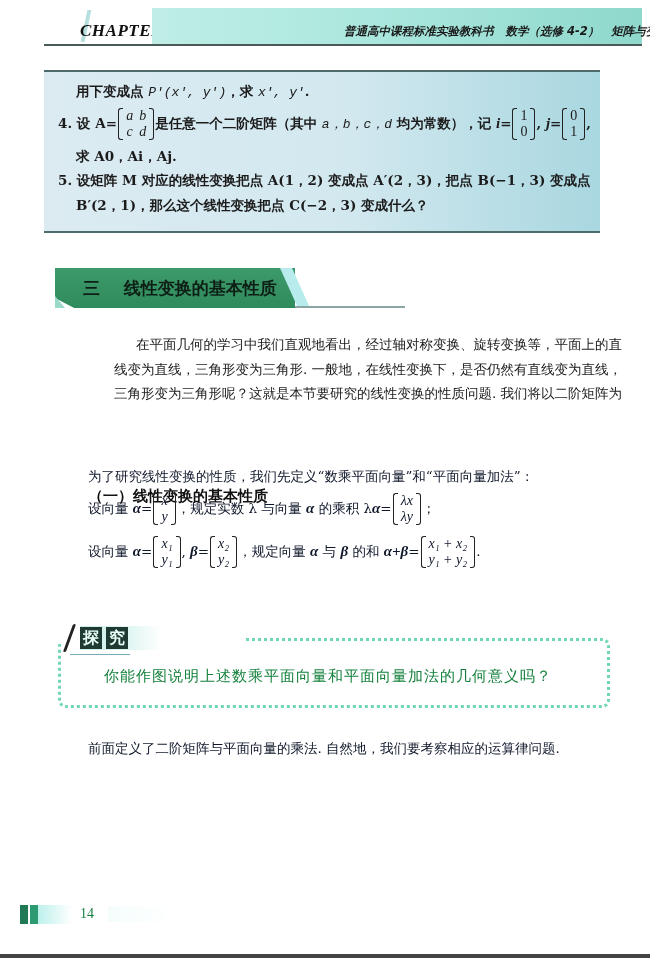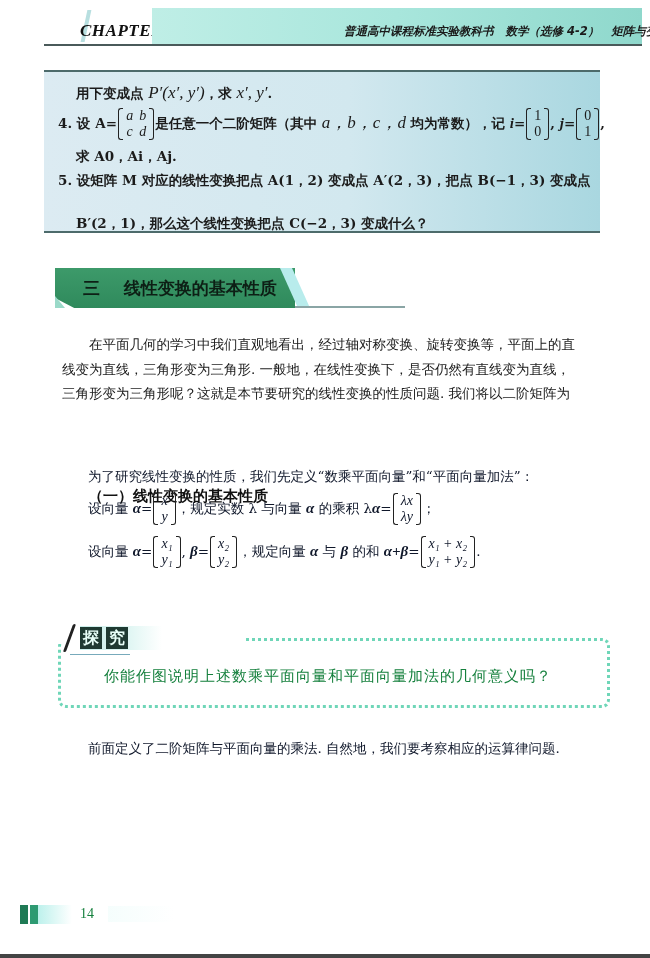--- a/index.html
+++ b/index.html
@@ -15,21 +15,21 @@
     background: linear-gradient(90deg, #bfeee6 0%, #a8e6dc 50%, #8fd8cc 100%); }
   .header-title { position: absolute; left: 192px; top: 16px; font-family: "DejaVu Sans", sans-serif; font-weight: bold; font-style: italic; font-size: 11.5px; color: #1a1a1a; white-space: pre; }
   .header-rule { position: absolute; left: 44px; top: 44px; width: 598px; height: 2px; background: #4a5a5a; }
 
   
   .exercise-box { position: absolute; left: 44px; top: 70px; width: 556px; height: 163px;
     background: linear-gradient(90deg, #dcebf2 0%, #d2e8ef 55%, #a9d7e0 100%); }
   .exercise-rule-top { position: absolute; left: 44px; top: 70px; width: 556px; height: 2px; background: #4d6b6b; }
   .exercise-rule-bottom { position: absolute; left: 44px; top: 231px; width: 556px; height: 2px; background: #4d6b6b; }
   .ex-line { position: absolute; font-family: "DejaVu Serif", serif; font-size: 13.5px; font-weight: bold; color: #1b1b1b; white-space: nowrap; }
-  .it { font-style: italic; font-family: Liberation Serif, serif; font-weight: normal; font-size: 17px; }
+  .it { font-style: italic; font-family: Liberation Mono, monospace; font-weight: normal; font-size: 13px; }
   .bd { font-weight: bold; font-family: "Liberation Serif", serif; font-size: 15px; }
   .bi { font-weight: bold; font-style: italic; font-family: "Liberation Serif", serif; font-size: 15px; }
 
   
   .mat { display: inline-block; vertical-align: middle; position: relative; padding: 0 5px; margin: 0 1px; }
   .mat::before, .mat::after { content: ""; position: absolute; top: 0; bottom: 0; width: 4px; border: 1.2px solid #222; }
   .mat::before { left: 0; border-right: none; border-radius: 3px 0 0 3px; }
   .mat::after { right: 0; border-left: none; border-radius: 0 3px 3px 0; }
   .mat table { border-collapse: collapse; }
   .mat td { font-family: "Liberation Serif", serif; font-size: 14px; line-height: 16px; text-align: center; padding: 0 3px; font-weight: normal; }
@@ -38,21 +38,21 @@
   
   .banner { position: absolute; left: 55px; top: 268px; width: 280px; height: 40px; }
   .banner-body { position: absolute; left: 0; top: 0; width: 240px; height: 40px;
     background: linear-gradient(180deg, #3d9a6a 0%, #2f8a5c 100%); clip-path: polygon(0 0, 100% 0, 100% 100%, 8% 100%, 0 75%); }
   .banner-light { position: absolute; left: 225px; top: 0; width: 30px; height: 40px; background: #b8ecec; clip-path: polygon(0 0, 40% 0, 100% 100%, 60% 100%); }
   .banner-fold { position: absolute; left: 0; top: 28px; width: 10px; height: 12px; background: #9ad9c8; clip-path: polygon(0 0, 100% 100%, 0 100%); }
   .banner-tail { position: absolute; left: 240px; top: 38px; width: 110px; height: 2px; background: #8aa5a5; }
   .banner-text { position: absolute; left: 28px; top: 9px; font-family: "DejaVu Sans", sans-serif; font-weight: bold; font-size: 17px; color: #0d1f15; white-space: pre; text-align: center; }
 
   
-  .para { position: absolute; left: 62px; width: 560px; font-family: "DejaVu Serif", serif; font-size: 13.5px; line-height: 24.5px; color: #1a1a1a; }
+  .para { position: absolute; left: 62px; width: 560px; font-family: "DejaVu Serif", serif; font-size: 13.5px; line-height: 24.5px; color: #1a1a1a; text-align: right; }
   .para .indent { padding-left: 27px; }
   .subhead { position: absolute; left: 88px; top: 443px; font-family: "DejaVu Sans", sans-serif; font-weight: bold; font-size: 15px; color: #111; margin-top: 44px; }
   .line { position: absolute; left: 88px; font-family: "DejaVu Serif", serif; font-size: 13.5px; color: #0f172a; white-space: nowrap; }
 
   
   .explore { position: absolute; left: 58px; top: 638px; width: 552px; height: 70px;
     border: 3px dotted #6fd6b8; border-radius: 8px; }
   .explore-mask { position: absolute; left: 58px; top: 634px; width: 186px; height: 10px; background: #fff; }
   .explore-tag { position: absolute; left: 62px; top: 620px; width: 100px; height: 34px; }
   .tag-glow { position: absolute; left: 18px; top: 6px; width: 82px; height: 24px; background: linear-gradient(90deg, #c9eeea 0%, #e0f6f3 60%, rgba(255,255,255,0) 100%); }
@@ -124,21 +124,21 @@
         </tbody>
       </table></span>,
 </div>
 
 <div class="ex-line" style="left:76px; top:148px;">求 A0，Ai，Aj.</div>
 
 <div class="ex-line" style="left:58px; top:172px;">
   <span>5.</span>
   <span>设矩阵 M 对应的线性变换把点 A(1，2) 变成点 A′(2，3)，把点 B(−1，3) 变成点</span>
 </div>
-<div class="ex-line" style="left:76px; top:215px;">B′(2，1)，那么这个线性变换把点 C(−2，3) 变成什么？</div>
+<div class="ex-line" style="left:76px; top:197px;">B′(2，1)，那么这个线性变换把点 C(−2，3) 变成什么？</div>
 
 <div class="banner">
   <div class="banner-body"></div>
   <div class="banner-light"></div>
   <div class="banner-fold"></div>
   <div class="banner-tail"></div>
   <span class="banner-text"><span>三</span>    <span>线性变换的基本性质</span></span>
 </div>
 
 <div class="para" style="top:332px;">

